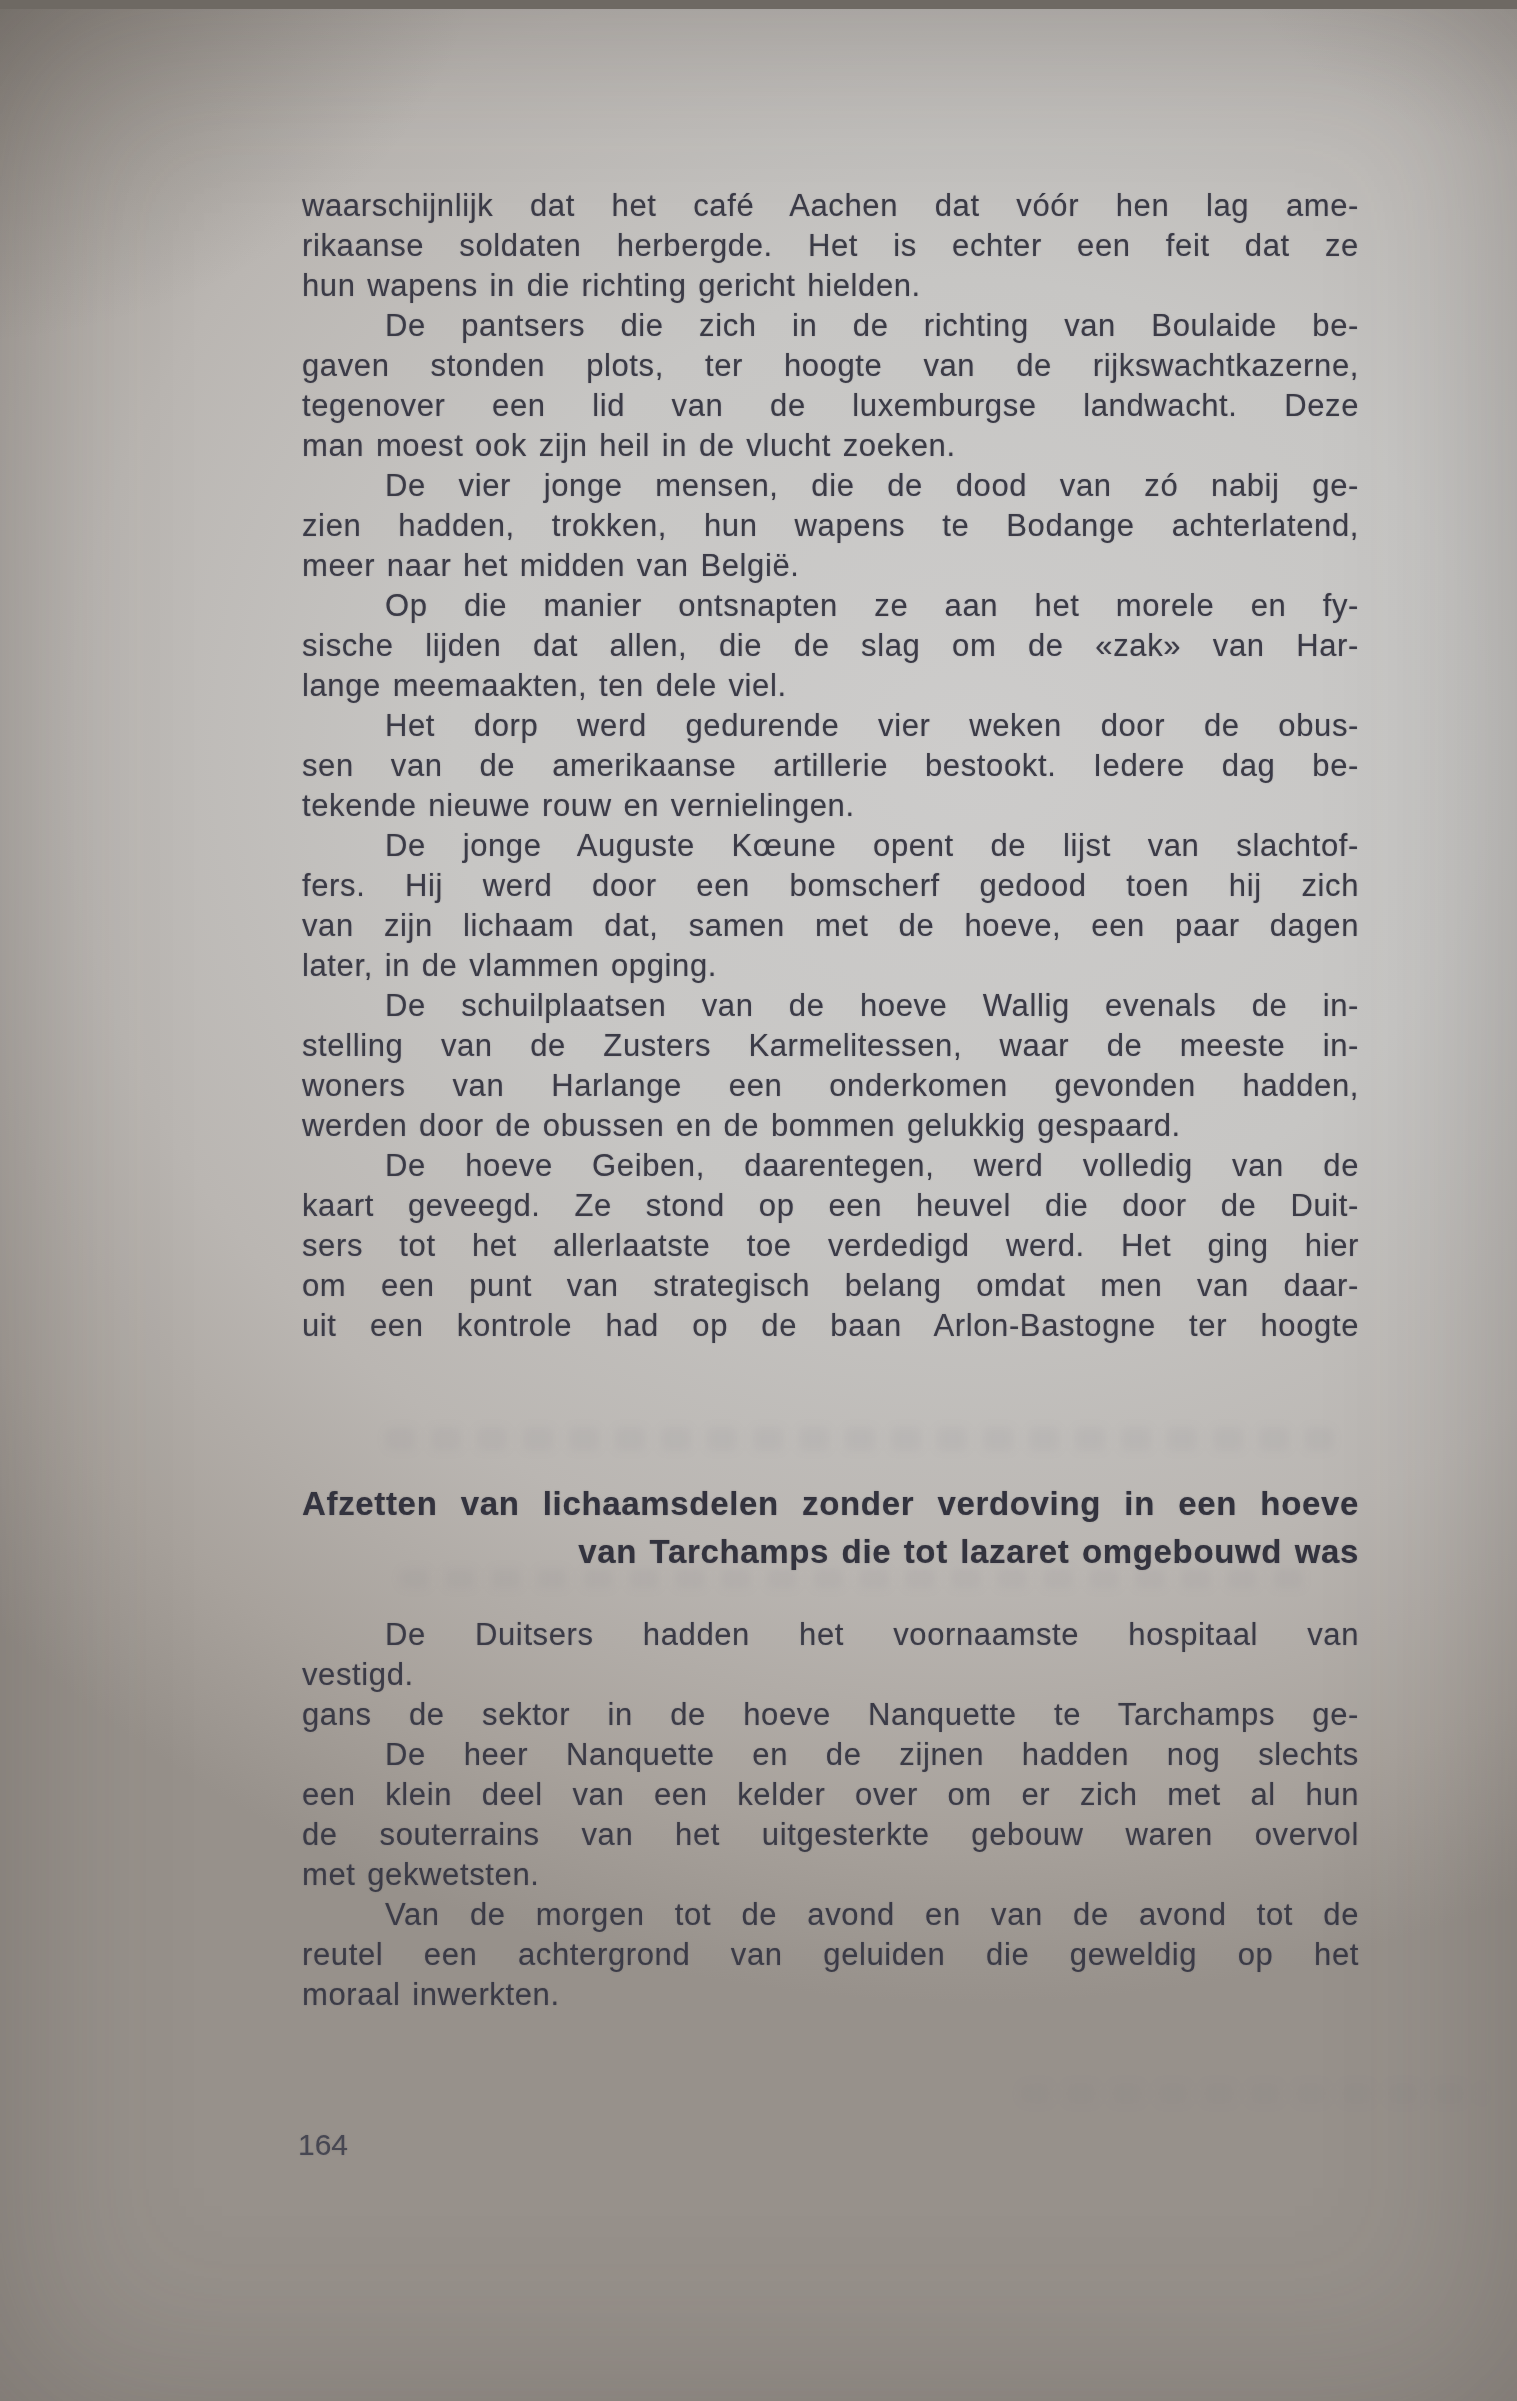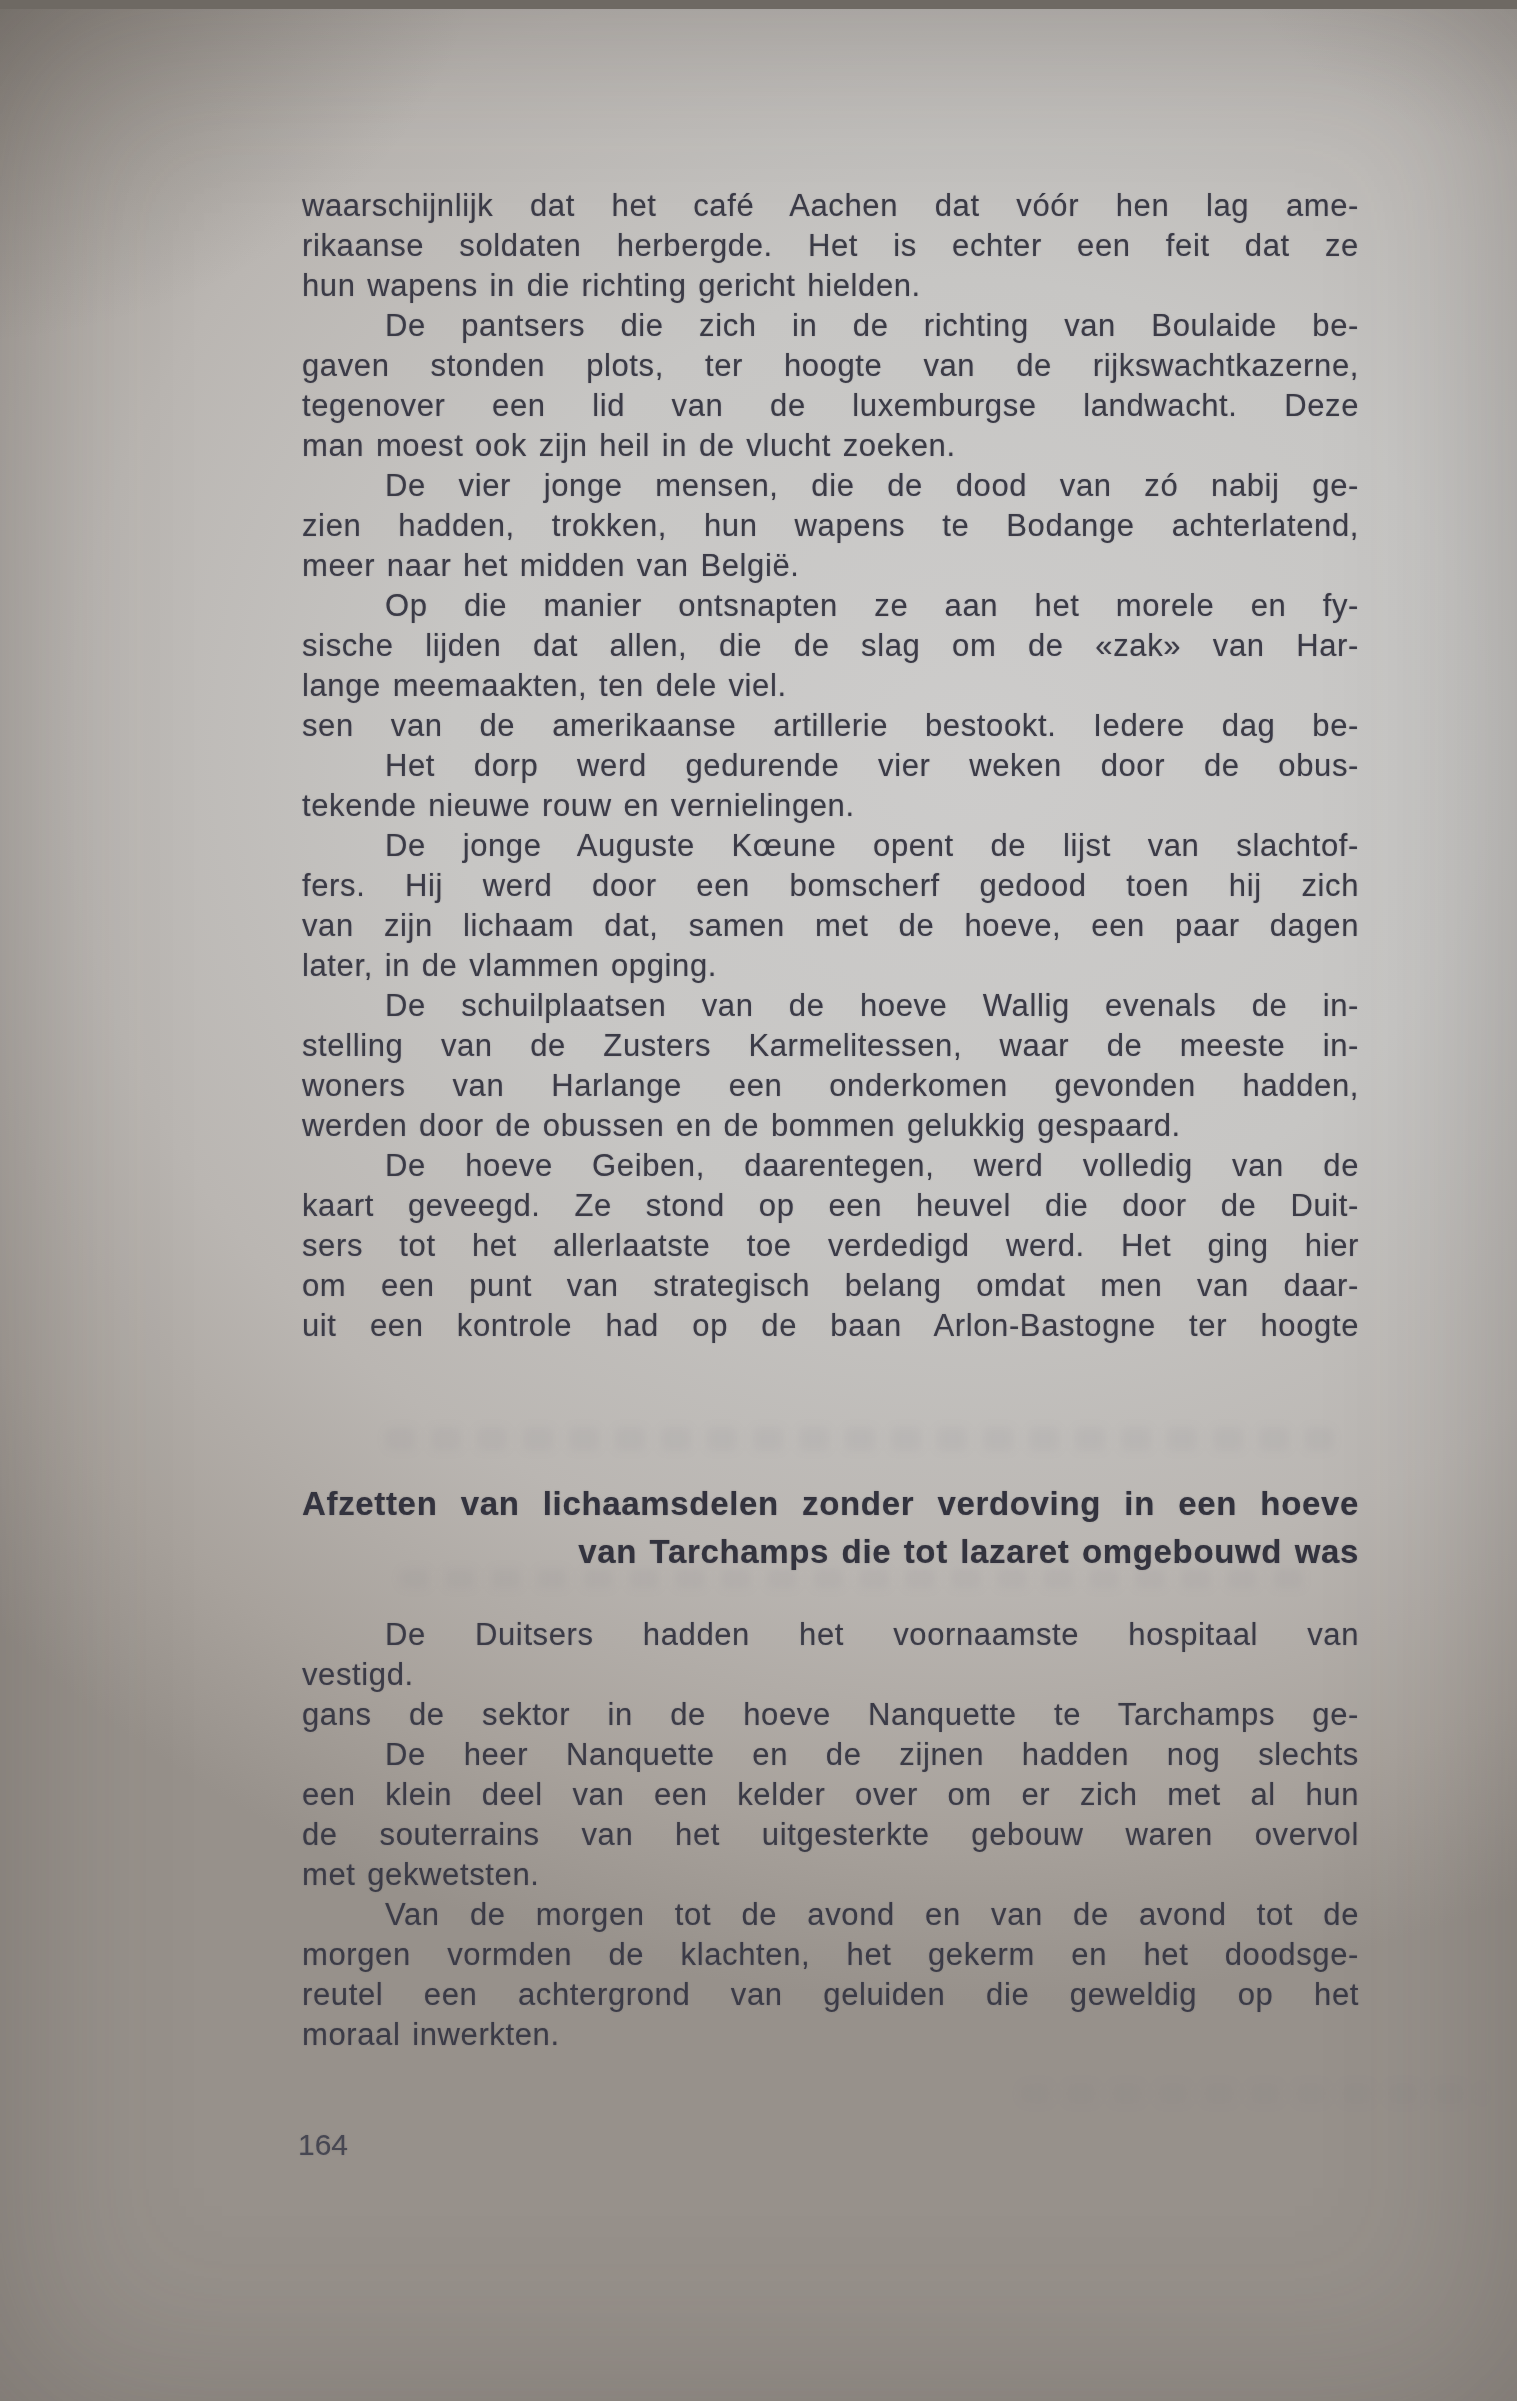--- a/index.html
+++ b/index.html
@@ -102,22 +102,22 @@
       <div class="line indent">De pantsers die zich in de richting van Boulaide be-</div>
       <div class="line">gaven stonden plots, ter hoogte van de rijkswachtkazerne,</div>
       <div class="line">tegenover een lid van de luxemburgse landwacht. Deze</div>
       <div class="line last">man moest ook zijn heil in de vlucht zoeken.</div>
       <div class="line indent">De vier jonge mensen, die de dood van zó nabij ge-</div>
       <div class="line">zien hadden, trokken, hun wapens te Bodange achterlatend,</div>
       <div class="line last">meer naar het midden van België.</div>
       <div class="line indent">Op die manier ontsnapten ze aan het morele en fy-</div>
       <div class="line">sische lijden dat allen, die de slag om de «zak» van Har-</div>
       <div class="line last">lange meemaakten, ten dele viel.</div>
+      <div class="line indent">Het dorp werd gedurende vier weken door de obus-</div>
       <div class="line">sen van de amerikaanse artillerie bestookt. Iedere dag be-</div>
-      <div class="line indent">Het dorp werd gedurende vier weken door de obus-</div>
       <div class="line last">tekende nieuwe rouw en vernielingen.</div>
       <div class="line indent">De jonge Auguste Kœune opent de lijst van slachtof-</div>
       <div class="line">fers. Hij werd door een bomscherf gedood toen hij zich</div>
       <div class="line">van zijn lichaam dat, samen met de hoeve, een paar dagen</div>
       <div class="line last">later, in de vlammen opging.</div>
       <div class="line indent">De schuilplaatsen van de hoeve Wallig evenals de in-</div>
       <div class="line">stelling van de Zusters Karmelitessen, waar de meeste in-</div>
       <div class="line">woners van Harlange een onderkomen gevonden hadden,</div>
       <div class="line last">werden door de obussen en de bommen gelukkig gespaard.</div>
       <div class="line indent">De hoeve Geiben, daarentegen, werd volledig van de</div>
@@ -134,21 +134,20 @@
 
   <div class="text-layer" id="body-bottom">
       <div class="line indent">De Duitsers hadden het voornaamste hospitaal van</div>
       <div class="line last">vestigd.</div>
       <div class="line">gans de sektor in de hoeve Nanquette te Tarchamps ge-</div>
       <div class="line indent">De heer Nanquette en de zijnen hadden nog slechts</div>
       <div class="line">een klein deel van een kelder over om er zich met al hun</div>
       <div class="line">de souterrains van het uitgesterkte gebouw waren overvol</div>
       <div class="line last">met gekwetsten.</div>
       <div class="line indent">Van de morgen tot de avond en van de avond tot de</div>
-      <div class="line">morgen vormden de klachten, het gekerm en het doodsge-</div>
       <div class="line">reutel een achtergrond van geluiden die geweldig op het</div>
       <div class="line last">moraal inwerkten.</div>
     </div>
 
   <div id="page-number">164</div>
 
   <div class="vignette"></div>
 </div>
 
 

